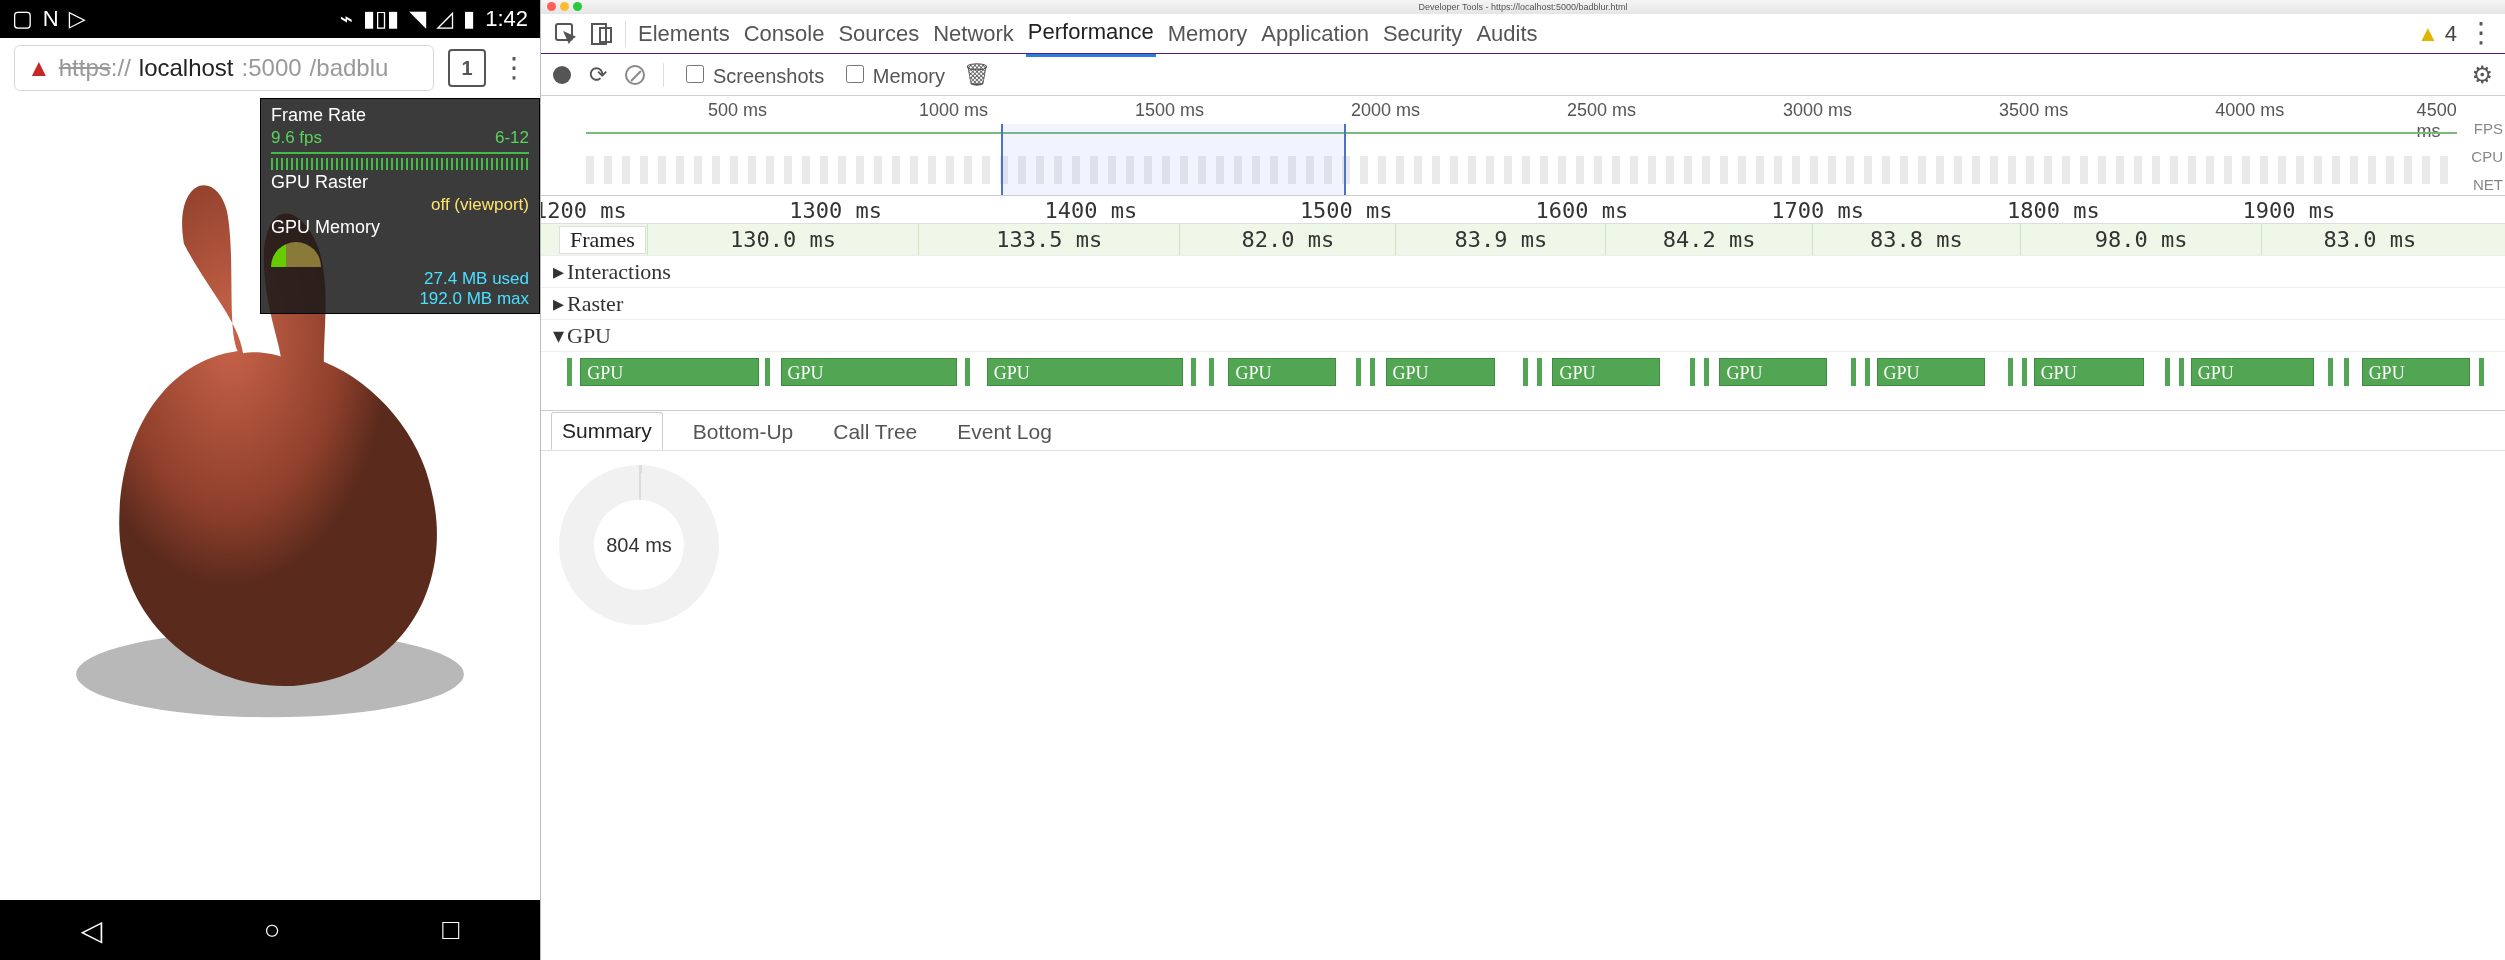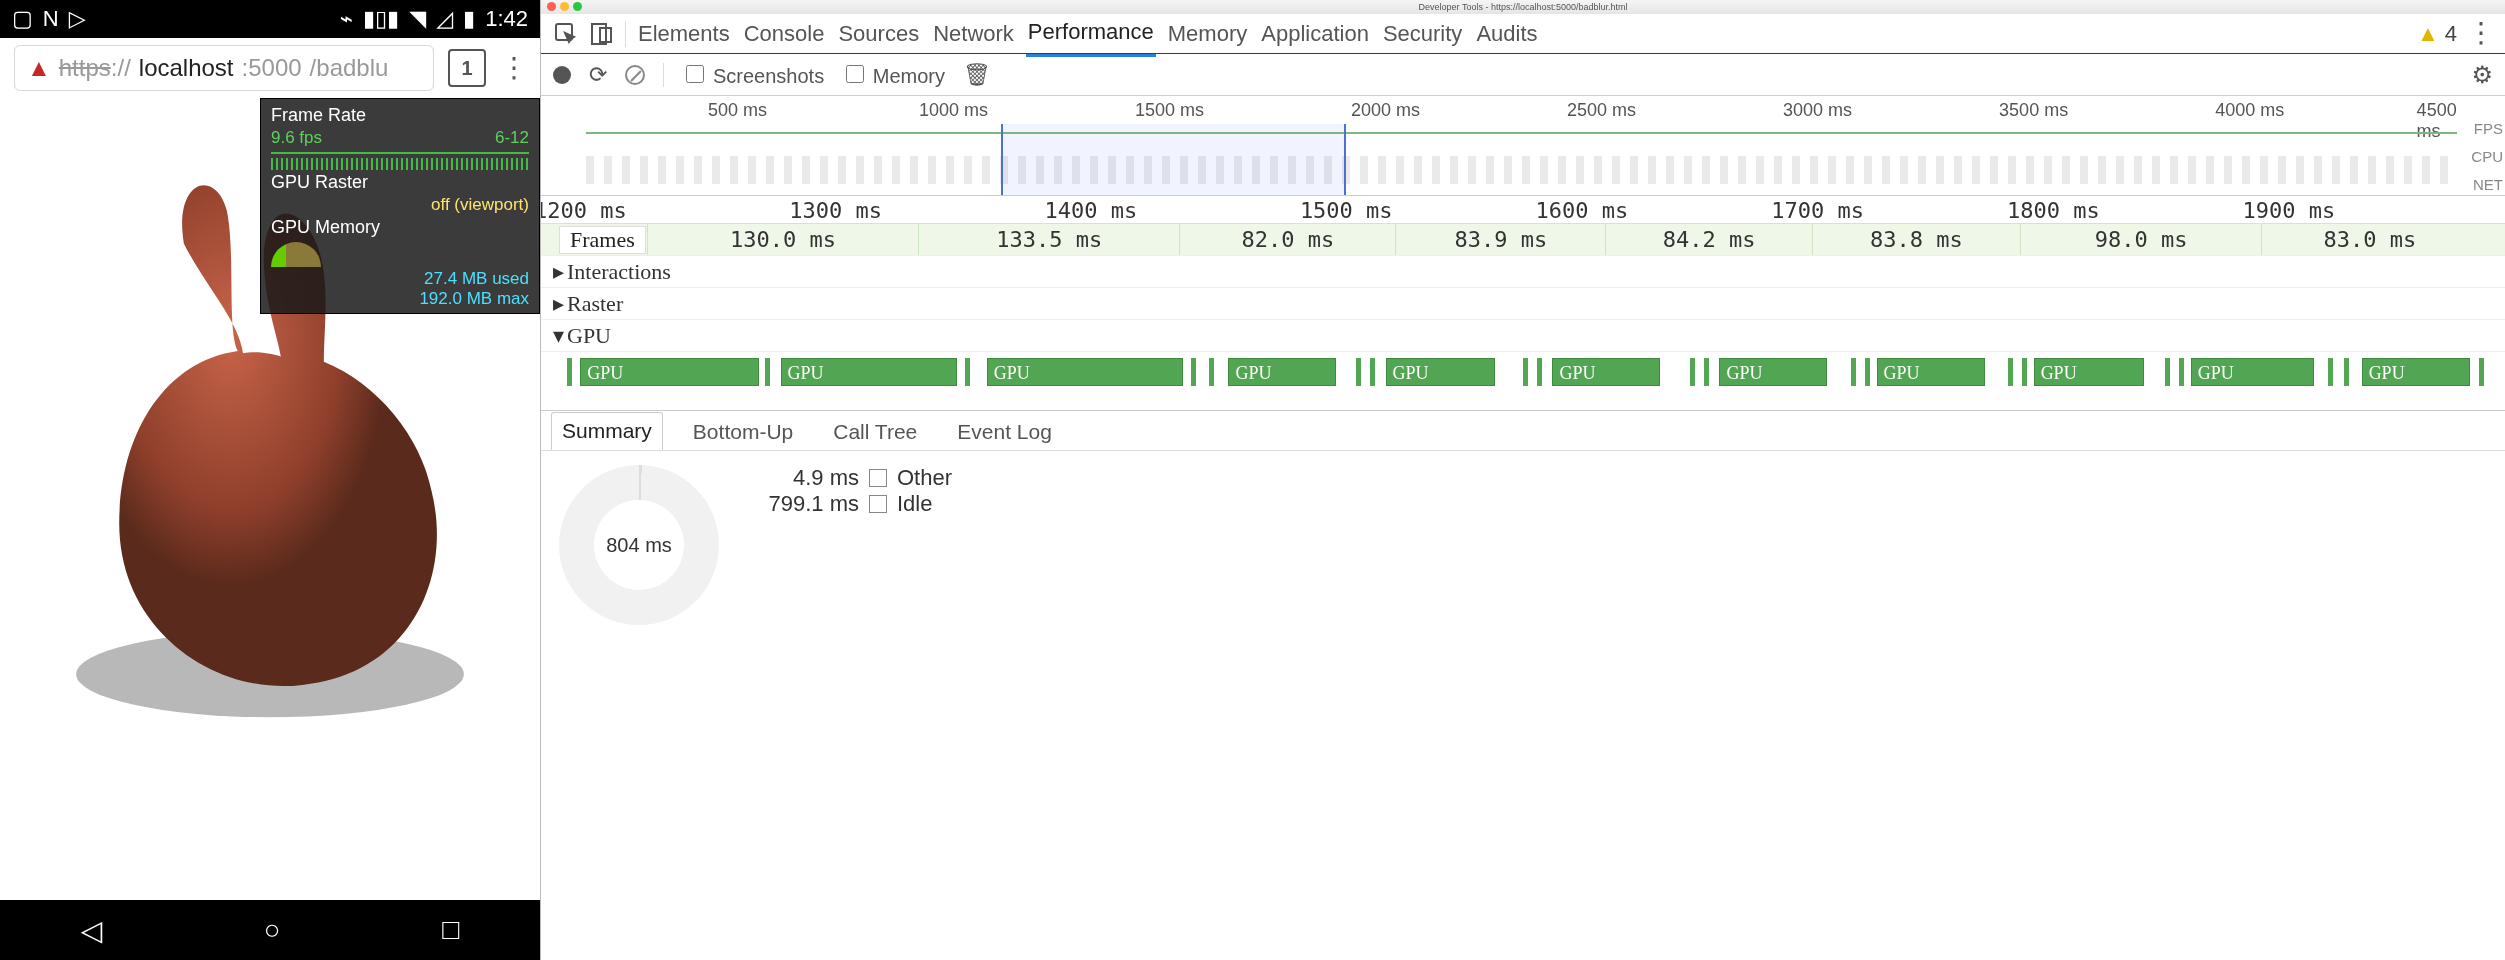--- a/index.html
+++ b/index.html
@@ -308,28 +308,16 @@
       <div class="det-tabs">
         <span class="dtab active">Summary</span>
         <span class="dtab">Bottom-Up</span>
         <span class="dtab">Call Tree</span>
         <span class="dtab">Event Log</span>
       </div>
       <div class="det-body">
         <div class="donut">
             <span>804 ms</span>
           </div>
-        <div class="legend">
-          <div class="lrow">
-              <span class="t">4.9 ms</span>
-              <span class="sw"></span>
-              <span>Other</span>
-            </div>
-          <div class="lrow">
-              <span class="t">799.1 ms</span>
-              <span class="sw"></span>
-              <span>Idle</span>
-            </div>
-        </div>
       </div>
     </div>
   </div>
 </div>
 
 </body></html>

